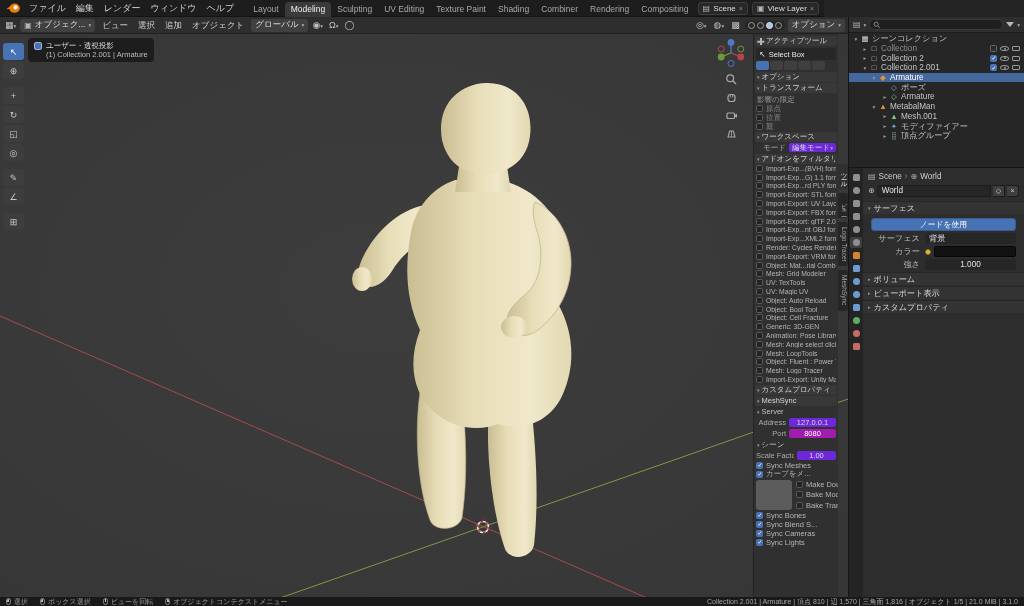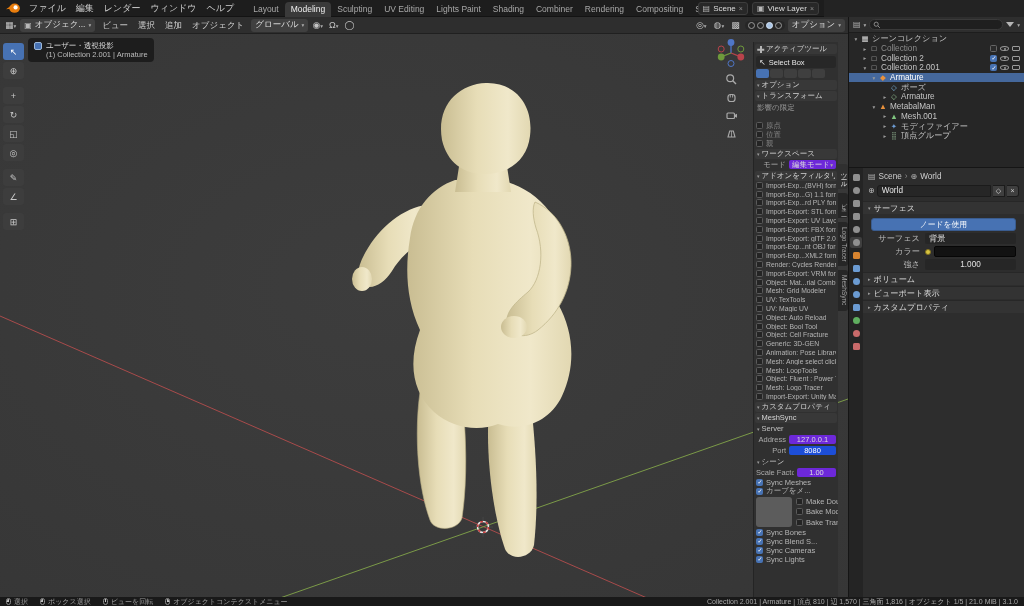--- a/index.html
+++ b/index.html
@@ -43,48 +43,48 @@
   .ov-l2{color:#bdbdbd}
   .toolbar{position:absolute;left:3px;top:9px;display:flex;flex-direction:column;gap:2px}
   .tool{width:21px;height:17px;border:none;border-radius:3px;background:#3d3d3d;color:#c8c8c8;
         font-size:9px;line-height:16px;text-align:center;padding:0}
   .tool.active{background:#4772b3;color:#fff}
   .tool.gap{margin-top:6px}
   .gizmo-stack{position:absolute;right:102px;top:4px;display:flex;flex-direction:column;align-items:center;gap:5px}
   .vic{opacity:.85}
 
   
-  .npanel{position:absolute;right:10px;top:8px;width:85px;height:100%;background:#303030;border-left:1px solid #242424;
+  .npanel{position:absolute;right:10px;top:0;width:85px;height:100%;background:#303030;border-left:1px solid #242424;
           font-size:7.5px;overflow:hidden;padding-top:1px}
   .np-sec{display:flex;align-items:center;gap:2px;height:10px;background:#383838;border-radius:2px;
           margin:1px 1px 0;padding:0 2px;color:#d4d4d4;white-space:nowrap;overflow:hidden}
   .np-sec.sub{background:transparent;color:#c0c0c0}
   .car{font-size:5px;color:#999;flex:none}
   .np-ic{width:7px;height:7px;position:relative;flex:none}
   .np-ic::before,.np-ic::after{content:"";position:absolute;left:3px;top:0;width:1.5px;height:7px;background:#b5b5b5}
   .np-ic::after{transform:rotate(90deg)}
   .np-toolrow{display:flex;align-items:center;gap:3px;height:12px;margin:2px 2px 1px;background:#272727;
               border-radius:3px;padding:0 3px;color:#e6e6e6;white-space:nowrap;overflow:hidden}
   .np-toolrow .cg{font-size:8px;color:#ddd}
   .np-modes{display:flex;gap:1px;margin:0 2px 2px}
   .np-modes i{width:13px;height:9px;background:#3f3f3f;border-radius:2px;display:inline-block}
   .np-modes i.active{background:#4772b3}
-  .np-label{color:#9a9a9a;margin:2px 3px 9px;height:9px;white-space:nowrap;overflow:hidden}
+  .np-label{color:#9a9a9a;margin:2px 3px 0;height:9px;white-space:nowrap;overflow:hidden}
   .np-check{display:flex;align-items:center;gap:3px;height:9px;padding:0 2px;color:#b5b5b5;white-space:nowrap;overflow:hidden}
   .np-check .cb{width:7px;height:7px;border:1px solid #5a5a5a;border-radius:1.5px;background:#242424;flex:none;position:relative}
   .np-check.checked .cb{background:#4772b3;border-color:#4772b3}
   .np-check.checked .cb::after{content:"✓";position:absolute;left:.5px;top:-1.5px;font-size:6px;color:#fff}
   .np-check.dim{color:#878787}
   .addon{height:8.8px;font-size:6.8px}
   .np-row{display:flex;align-items:center;gap:3px;height:11px;padding:0 2px}
   .np-rlabel{color:#ababab;flex:none;width:30px;text-align:right;white-space:nowrap;overflow:hidden}
   .np-field{flex:1;display:flex;align-items:center;justify-content:center;background:#6d28d9;height:9px;
             border-radius:2px;color:#ddd;gap:2px;white-space:nowrap;overflow:hidden}
   .np-field.menu{justify-content:space-between;padding:0 3px}
-  .np-field.hot{background:#1d4ed8;color:#fff}
+  .np-field.hot{background:#a21caf;color:#fff}
   .bake-wrap{display:flex;gap:2px;margin:1px 2px}
   .bake-box{width:36px;height:30px;background:#5c5c5c;border-radius:3px;flex:none}
   .bake-opts{flex:1;display:flex;flex-direction:column;justify-content:space-between}
   .sync-bottom{}
 
   .ntabs{position:absolute;right:0;top:130px;width:10px;display:flex;flex-direction:column;gap:4px;align-items:center}
   .ntab{writing-mode:vertical-rl;font-size:6.5px;color:#a5a5a5;background:#262626;padding:5px 0;
         border-radius:0 3px 3px 0;width:10px;text-align:center;white-space:nowrap}
   .ntab.active{background:#303030;color:#e0e0e0}
 
@@ -176,21 +176,21 @@
         <span class="menuitem">レンダー</span>
         <span class="menuitem">ウィンドウ</span>
         <span class="menuitem">ヘルプ</span>
       </nav>
     <nav class="wtabs">
 
     <span class="wtab">Layout</span>
         <span class="wtab active">Modeling</span>
         <span class="wtab">Sculpting</span>
         <span class="wtab">UV Editing</span>
-        <span class="wtab">Lights Paint</span>
+        <span class="wtab">Texture Paint</span>
         <span class="wtab">Shading</span>
         <span class="wtab">Combiner</span>
         <span class="wtab">Rendering</span>
         <span class="wtab">Compositing</span>
         <span class="wtab">Scripting</span>
         <span class="wtab">+</span>
       </nav>
     <div class="tb-right">
       <div class="selector">
         <span class="mini-ic">▤</span>

